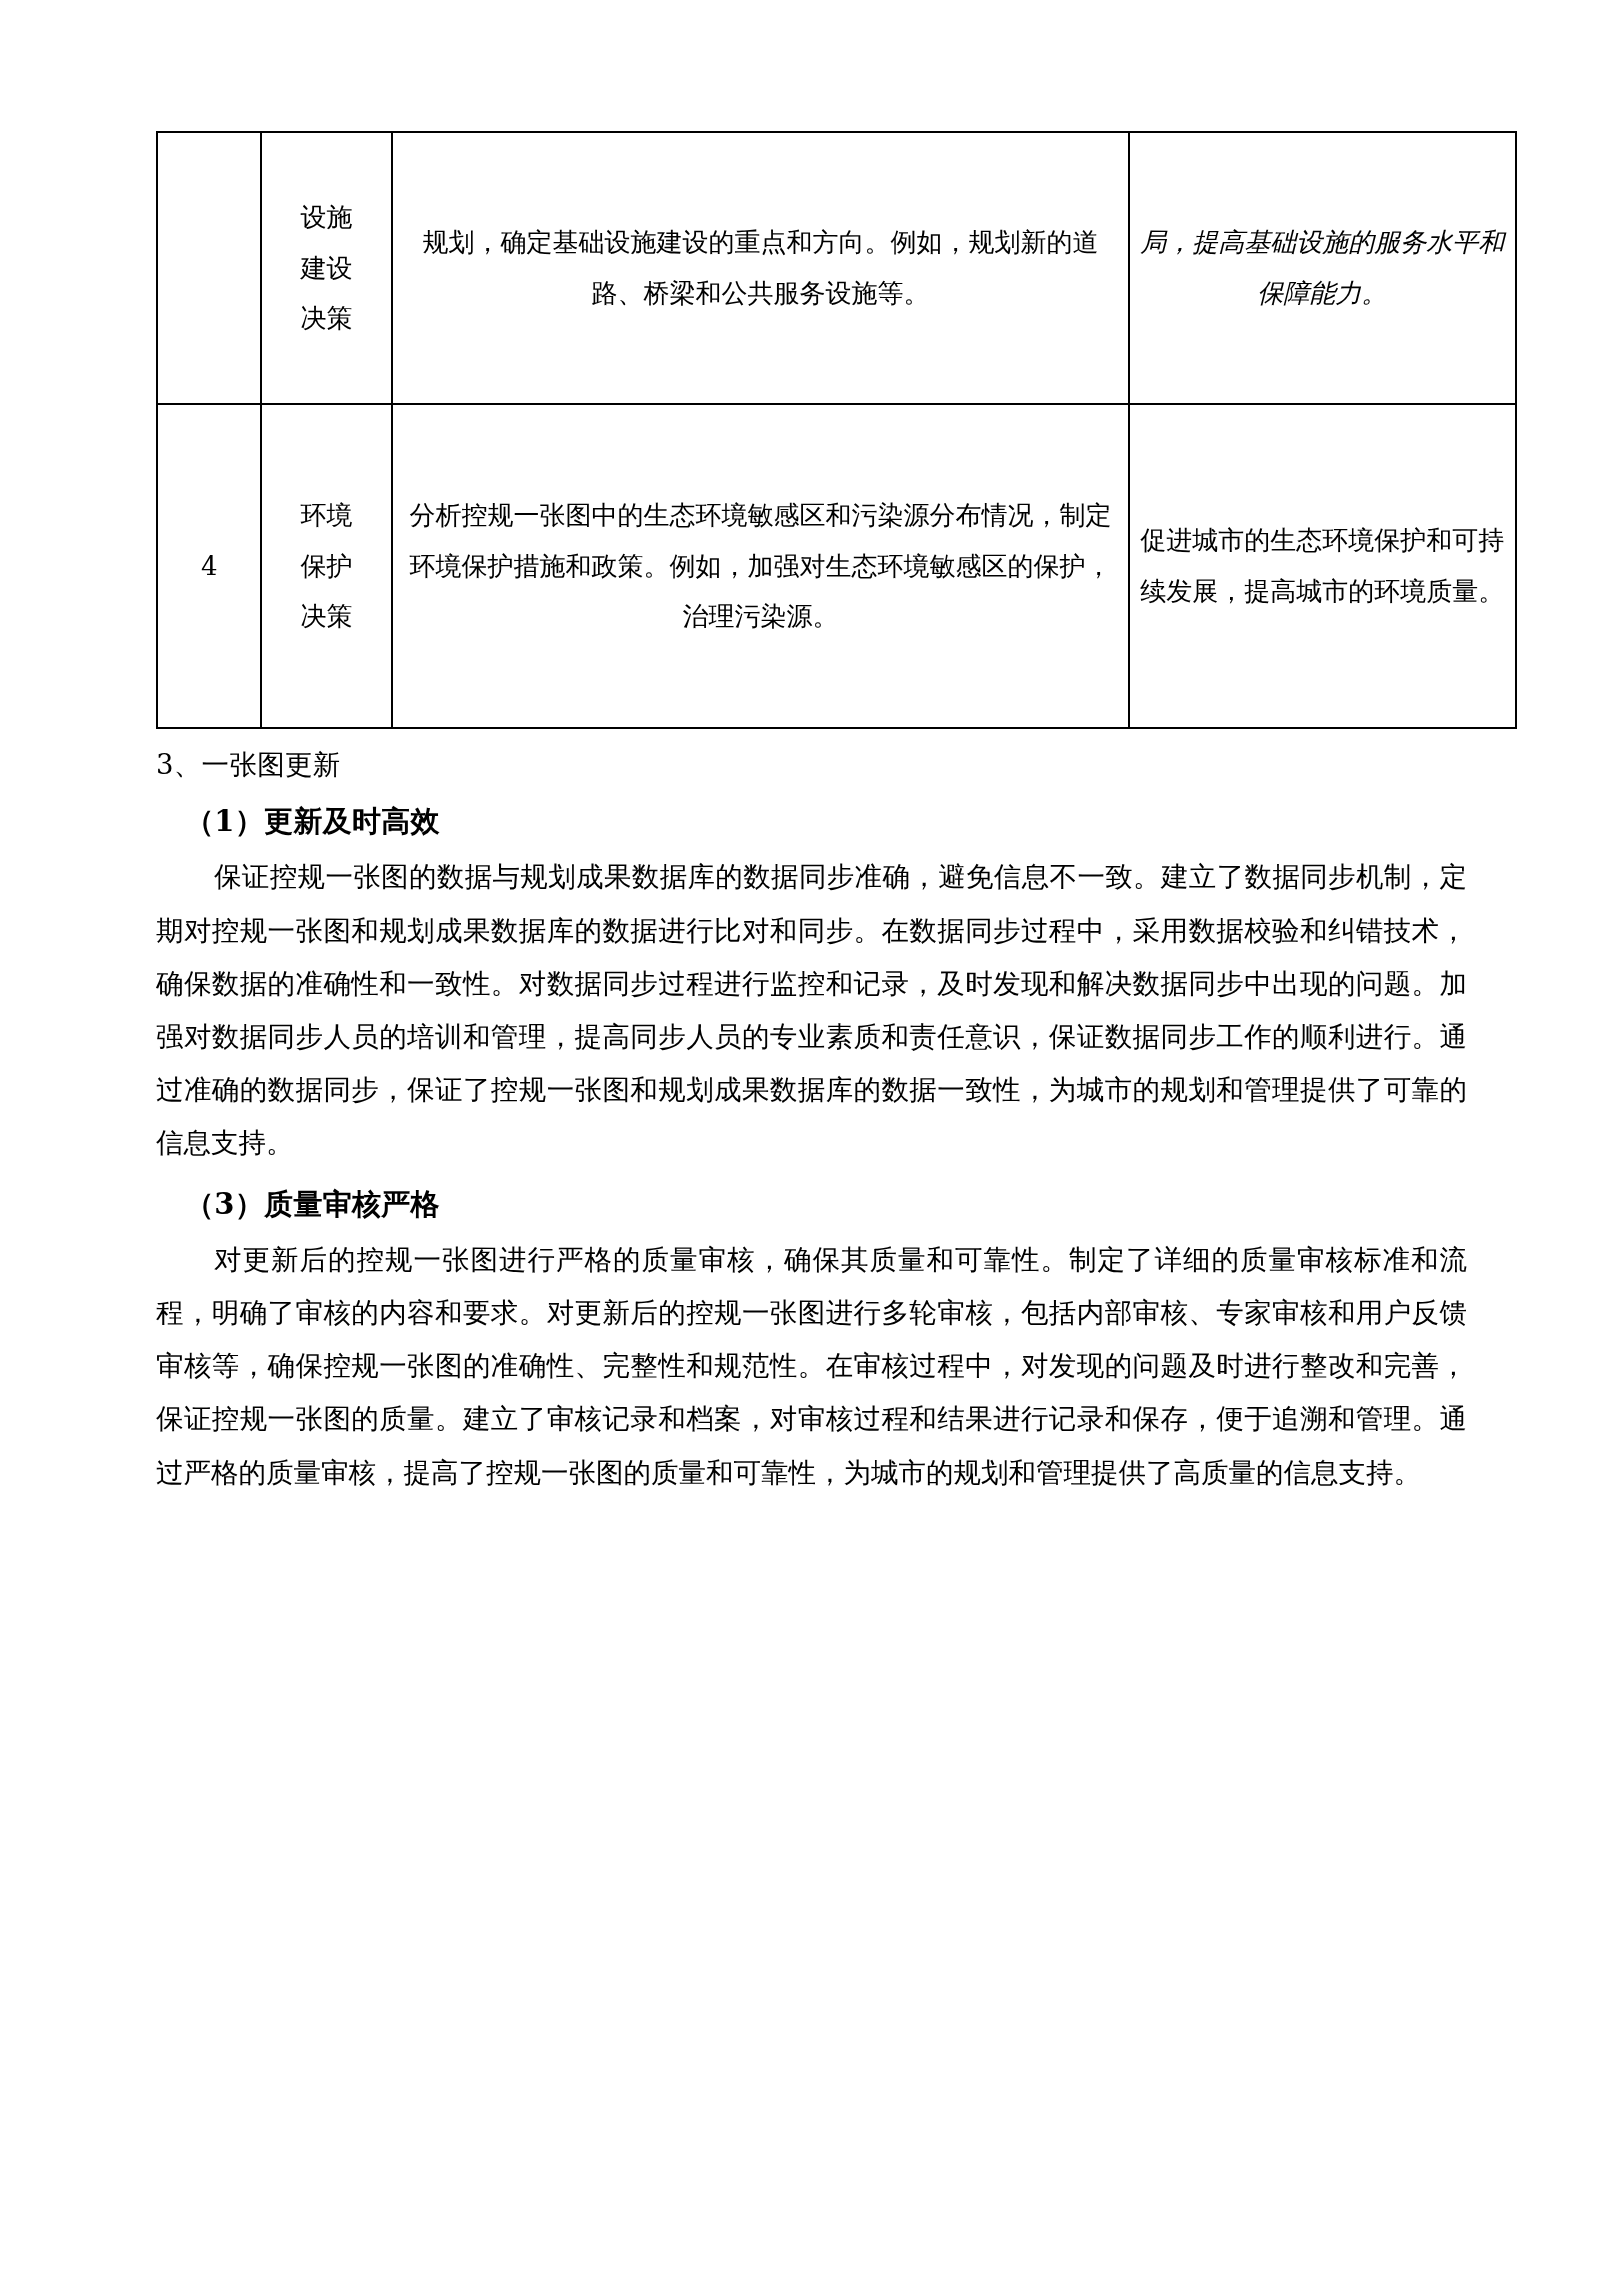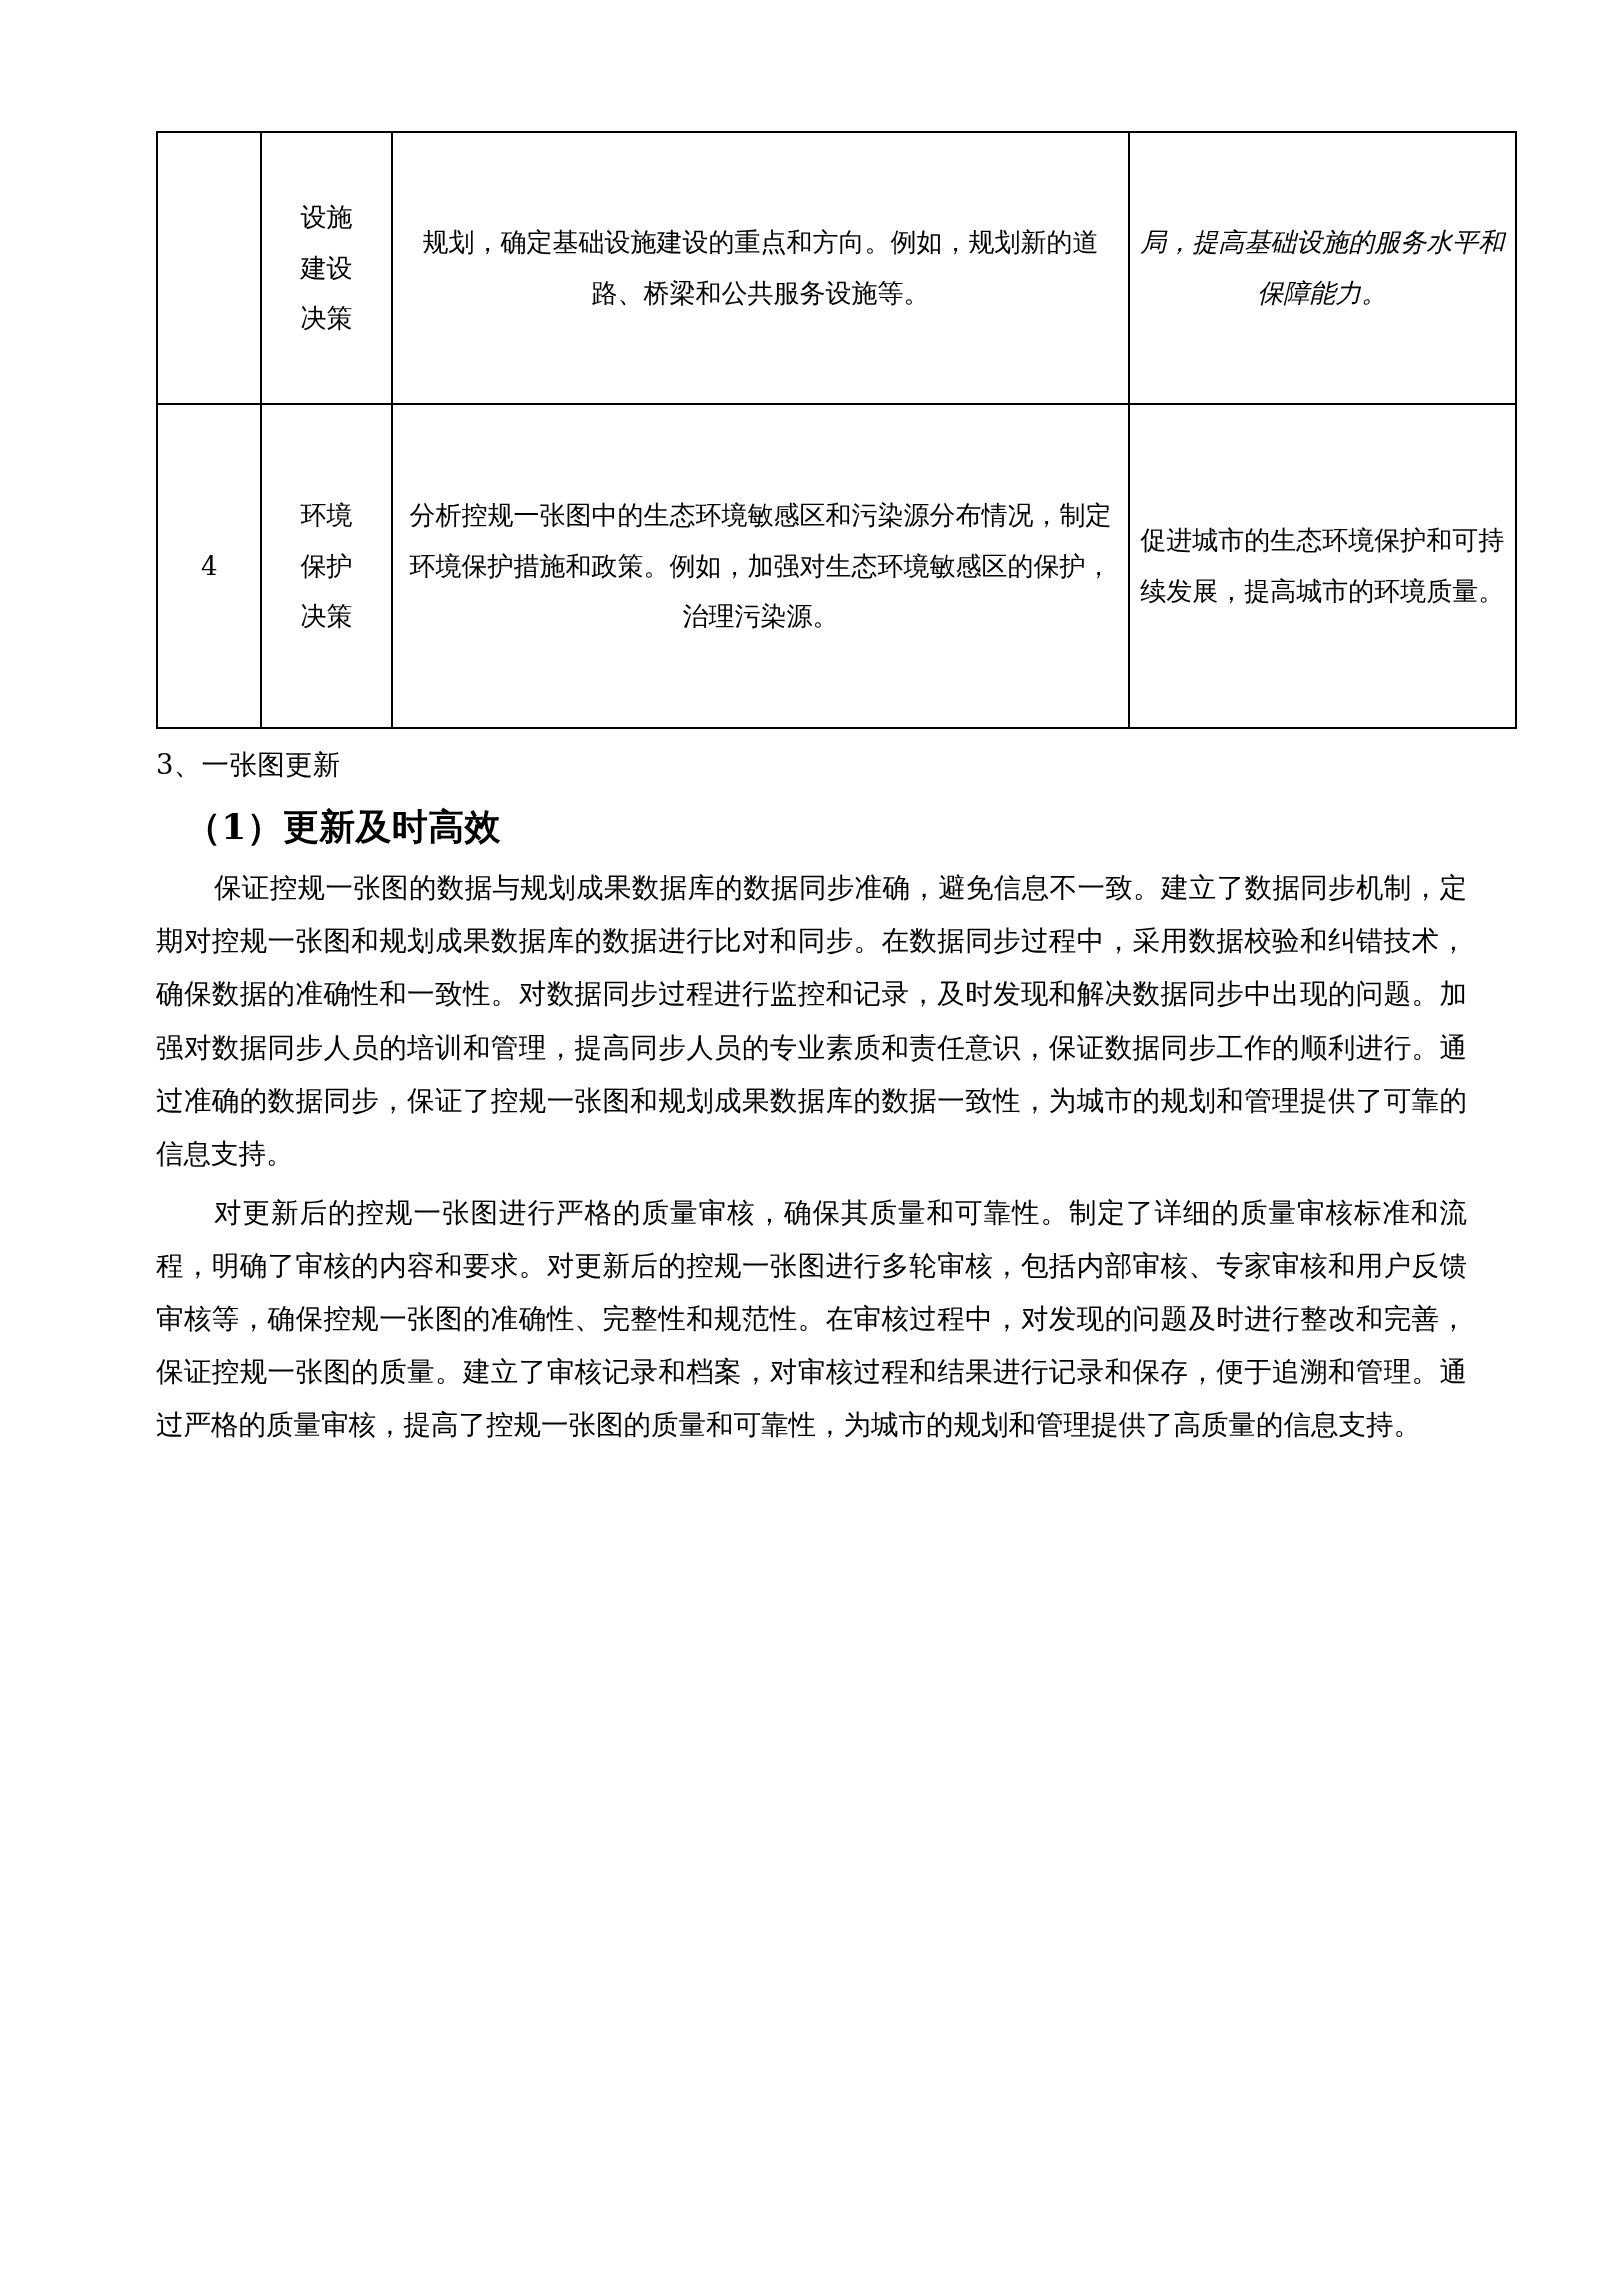--- a/index.html
+++ b/index.html
@@ -56,21 +56,21 @@
 
   
   .section-heading {
     font-size: 27.5px;
     font-weight: normal;
     line-height: 1.55;
     margin: 14.4px 0 0 0;
     letter-spacing: 0.3px;
   }
   .sub-heading {
-    font-size: 36px;
+    font-size: 29px;
     font-weight: bold;
     line-height: 1.55;
     margin: 13px 0 0 0;
     padding-left: 29px;
     letter-spacing: 0.3px;
   }
   p.body-text {
     font-size: 27.5px;
     line-height: 1.93;
     margin: 6.5px 0 0 0;
@@ -117,16 +117,17 @@
       </tr>
     </tbody>
   </table>
 
   <h2 class="section-heading">3、一张图更新</h2>
 
   <h3 class="sub-heading">（1）更新及时高效</h3>
 
   <p class="body-text">保证控规一张图的数据与规划成果数据库的数据同步准确，避免信息不一致。建立了数据同步机制，定期对控规一张图和规划成果数据库的数据进行比对和同步。在数据同步过程中，采用数据校验和纠错技术，确保数据的准确性和一致性。对数据同步过程进行监控和记录，及时发现和解决数据同步中出现的问题。加强对数据同步人员的培训和管理，提高同步人员的专业素质和责任意识，保证数据同步工作的顺利进行。通过准确的数据同步，保证了控规一张图和规划成果数据库的数据一致性，为城市的规划和管理提供了可靠的信息支持。</p>
 
+  <h3 class="sub-heading">（3）质量审核严格</h3>
   <p class="body-text">对更新后的控规一张图进行严格的质量审核，确保其质量和可靠性。制定了详细的质量审核标准和流程，明确了审核的内容和要求。对更新后的控规一张图进行多轮审核，包括内部审核、专家审核和用户反馈审核等，确保控规一张图的准确性、完整性和规范性。在审核过程中，对发现的问题及时进行整改和完善，保证控规一张图的质量。建立了审核记录和档案，对审核过程和结果进行记录和保存，便于追溯和管理。通过严格的质量审核，提高了控规一张图的质量和可靠性，为城市的规划和管理提供了高质量的信息支持。</p>
 
 </div>
 
 
 </body></html>

